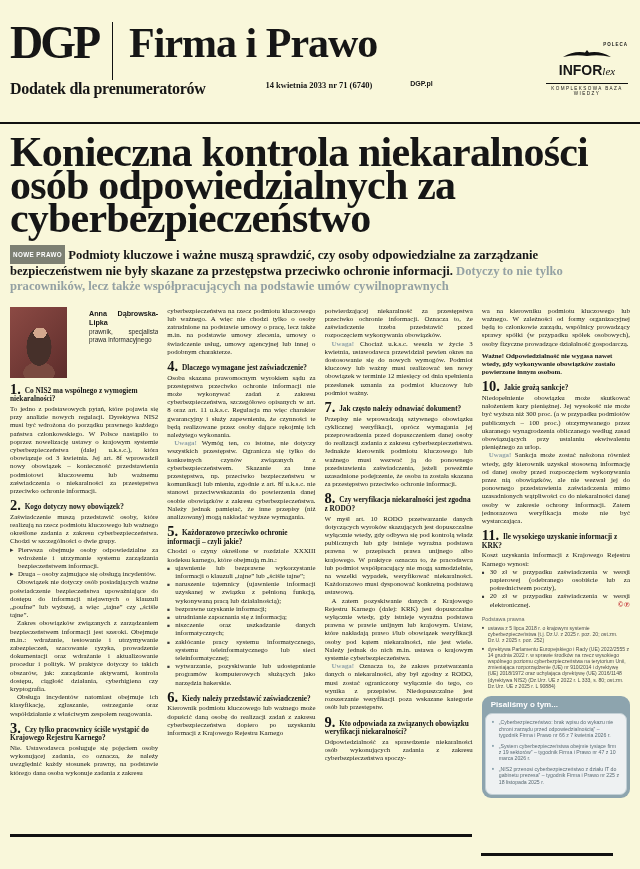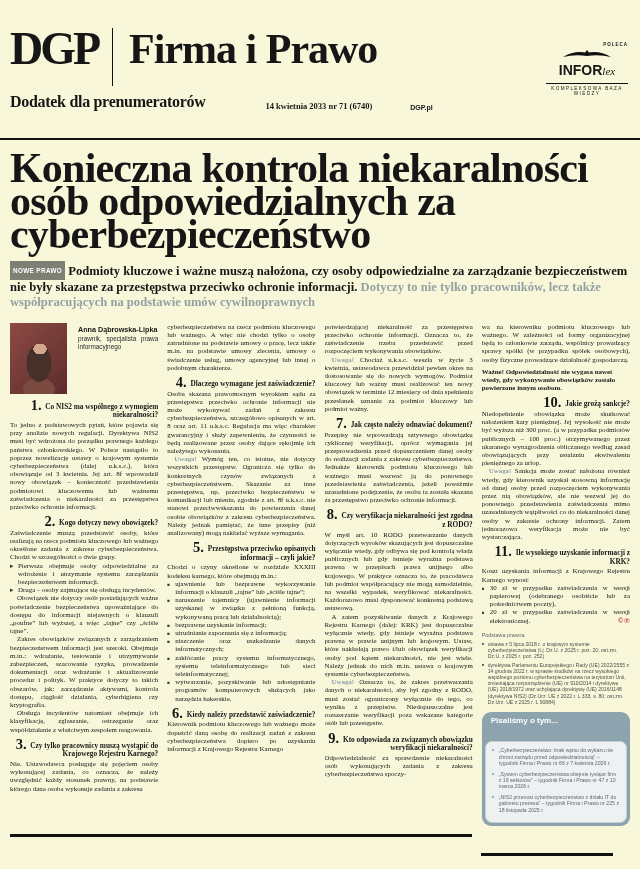--- a/index.html
+++ b/index.html
@@ -1,25 +1,25 @@
 <!DOCTYPE html>
 <html lang="pl"><head>
 <meta charset="utf-8">
 <style>
   html,body{margin:0;padding:0;background:#777;}
   .page{position:relative;width:640px;height:869px;margin:0 auto;background:#f9f7da;
         font-family:"Liberation Serif","DejaVu Serif",serif;color:#161616;overflow:hidden;}
 
   
-  .masthead{position:relative;padding:26px 10px 0 10px;border-bottom:2px solid #111;height:140px;box-sizing:border-box;}
+  .masthead{position:relative;padding:20px 10px 0 10px;border-bottom:2px solid #111;height:124px;box-sizing:border-box;}
   .mast-row1{display:flex;align-items:flex-start;}
   .brand{font-size:46px;font-weight:900;letter-spacing:-3px;line-height:46px;}
   .mast-divider{width:1px;background:#111;height:58px;margin:2px 16px 0 14px;}
   .mast-title{font-size:42px;font-weight:bold;letter-spacing:-1px;line-height:46px;}
-  .mast-row2{display:flex;align-items:flex-end;margin-top:7px;}
+  .mast-row2{display:flex;align-items:flex-start;}
   .edition{font-size:16px;font-weight:bold;letter-spacing:-0.3px;}
   .issue{font-size:8.5px;font-weight:bold;margin-left:60px;}
   .site{font-size:7px;font-weight:bold;margin-left:38px;font-family:"Liberation Sans",sans-serif;}
   .infor-badge{position:absolute;right:12px;top:42px;width:82px;text-align:center;font-family:"Liberation Sans",sans-serif;}
   .poleca{font-size:4.5px;font-weight:bold;letter-spacing:1px;text-align:right;margin-bottom:2px;}
   .eagle{display:block;margin:0 auto;}
   .infor-line{font-weight:900;font-size:14px;letter-spacing:0;line-height:20px;}
   .infor-lex{font-family:"Liberation Serif",serif;font-style:italic;font-weight:normal;font-size:11px;}
   .infor-tagline{font-size:4.6px;letter-spacing:1.4px;margin-top:2px;border-top:1px solid #111;padding-top:2px;}
 
@@ -27,49 +27,49 @@
   .headline{margin:12px 10px 10px 10px;font-size:42px;line-height:33px;font-weight:bold;letter-spacing:-0.8px;}
   .lead{margin:0 10px 8px 10px;font-size:12.6px;line-height:15.6px;font-weight:bold;text-align:left;}
   .lead-tag{display:inline-block;background:#7d8073;color:#fff;font-family:"Liberation Sans",sans-serif;
             font-size:6.3px;font-weight:bold;letter-spacing:0.4px;padding:1.5px 3px;vertical-align:2px;}
   .lead-gray{color:#94a1a3;}
 
   
   .cols{display:flex;gap:9px;padding:4px 10px 0 10px;height:556px;}
   .col{flex:1 1 0;min-width:0;overflow:hidden;font-size:6.9px;line-height:8.2px;text-align:justify;}
 
-  .author{display:flex;gap:11px;margin-bottom:7px;}
+  .author{display:flex;gap:22px;margin-bottom:7px;}
   .author-photo{width:57px;height:71px;flex:0 0 57px;
     background:
       radial-gradient(ellipse 11px 9px at 30px 26px,#d3a88e 60%,rgba(0,0,0,0) 61%),
       radial-gradient(ellipse 20px 30px at 29px 40px,#46302a 62%,rgba(0,0,0,0) 63%),
       radial-gradient(ellipse 26px 18px at 29px 66px,#7a4a40 60%,rgba(0,0,0,0) 61%),
       linear-gradient(135deg,#8c4a44,#5d2d2b);}
   .author-meta{font-family:"Liberation Sans",sans-serif;padding-top:2px;}
   .author-name{font-size:7.2px;font-weight:bold;line-height:9px;}
   .author-role{font-size:6.4px;line-height:8px;color:#2a2a2a;margin-top:1px;}
 
-  .qhead{margin:6px 0 1px 0;font-weight:bold;font-size:7.3px;line-height:8.6px;text-align:right;}
+  .qhead{margin:6px 0 1px 0;font-weight:bold;font-size:7.3px;line-height:8.6px;text-align:left;}
   .qnum{font-size:14.5px;letter-spacing:0;margin-right:2px;vertical-align:-1px;}
   .para{margin:0;}
   .ind{text-indent:7px;}
   .note-label{color:#8fa0a8;font-weight:bold;}
   .wazne{margin:4px 0;font-weight:bold;text-align:left;}
   .bullet{position:relative;padding-left:8px;}
   .bullet .mk{position:absolute;left:0;top:0;color:#3a3a3a;}
   .bullet .mk.sq{font-size:4.6px;top:1px;}
   .endmark{color:#c1272d;font-weight:bold;font-size:7.5px;letter-spacing:0.5px;float:right;}
 
   .basis-label{margin-top:6px;font-family:"Liberation Sans",sans-serif;font-size:5.4px;color:#666;text-align:left;}
   .basis-item{position:relative;padding-left:6px;margin-top:2px;font-family:"Liberation Sans",sans-serif;
               font-size:5.1px;line-height:6.2px;color:#4c4c4c;text-align:left;}
   .basis-item .mk{position:absolute;left:0;top:0;font-size:3.8px;color:#4c4c4c;}
 
   .related-box{margin-top:7px;background:#8da4ae;border-radius:9px;padding:3px;}
-  .related-header{color:#fff;font-family:"Liberation Sans",sans-serif;font-weight:bold;font-size:8px;padding:2px 6px 16px 6px;text-align:left;}
+  .related-header{color:#fff;font-family:"Liberation Sans",sans-serif;font-weight:bold;font-size:8px;padding:2px 6px 4px 6px;text-align:left;}
   .related-body{background:#eef1f2;border-radius:7px;padding:5px 6px;border:1px solid #c2cfd5;}
   .related-item{position:relative;padding-left:7px;margin-bottom:4px;font-family:"Liberation Sans",sans-serif;
                 font-size:5.2px;line-height:6.4px;color:#5a6a72;text-align:left;}
   .related-item .mk{position:absolute;left:0;top:0;font-size:3.8px;color:#8da4ae;}
 
   .rule-bl{position:absolute;left:10px;top:834px;width:462px;height:3px;background:#111;}
   .rule-br{position:absolute;left:481px;top:853px;width:132px;height:3px;background:#111;}
 </style>
 </head>
 <body>
@@ -97,21 +97,21 @@
         <span>INFOR</span><span class="infor-lex">lex</span>
       </div>
       <div class="infor-tagline">KOMPLEKSOWA BAZA WIEDZY</div>
     </div>
   </div>
 
   <h1 class="headline">Konieczna kontrola niekaralności osób odpowiedzialnych za cyberbezpieczeństwo</h1>
 
   <p class="lead">
     <span class="lead-tag">NOWE PRAWO</span>
-    <span>Podmioty kluczowe i ważne muszą nałożona, czy osoby odpowiedzialne za zarządzanie bezpieczeństwem nie były skazane za przestępstwa przeciwko ochronie informacji.</span>
+    <span>Podmioty kluczowe i ważne muszą sprawdzić, czy osoby odpowiedzialne za zarządzanie bezpieczeństwem nie były skazane za przestępstwa przeciwko ochronie informacji.</span>
     <span class="lead-gray">Dotyczy to nie tylko pracowników, lecz także współpracujących na podstawie umów cywilnoprawnych</span>
   </p>
 
   <div class="cols">
     <div class="col">
       <div class="author">
         <div class="author-photo"></div>
         <div class="author-meta">
           <div class="author-name">Anna Dąbrowska-Lipka</div>
           <div class="author-role">prawnik, specjalista prawa informacyjnego</div>
@@ -119,29 +119,29 @@
       </div>
     <div class="qhead"><span class="qnum">1.</span><span> Co NIS2 ma wspólnego z wymogiem niekaralności?</span></div>
         <p class="para">To jedno z podstawowych pytań, które pojawia się przy analizie nowych regulacji. Dyrektywa NIS2 musi być wdrożona do porządku prawnego każdego państwa członkowskiego. W Polsce nastąpiło to poprzez nowelizację ustawy o krajowym systemie cyberbezpieczeństwa (dalej u.k.s.c.), która obowiązuje od 3 kwietnia. Jej art. 8f wprowadził nowy obowiązek – konieczność przedstawienia podmiotowi kluczowemu lub ważnemu zaświadczenia o niekaralności za przestępstwa przeciwko ochronie informacji.</p>
         <div class="qhead"><span class="qnum">2.</span><span> Kogo dotyczy nowy obowiązek?</span></div>
         <p class="para">Zaświadczenie muszą przedstawić osoby, które realizują na rzecz podmiotu kluczowego lub ważnego określone zadania z zakresu cyberbezpieczeństwa. Chodzi w szczególności o dwie grupy.</p>
         <div class="bullet"><span class="mk">▸</span>Pierwsza obejmuje osoby odpowiedzialne za wdrożenie i utrzymanie systemu zarządzania bezpieczeństwem informacji.</div>
         <div class="bullet"><span class="mk">▸</span>Druga – osoby zajmujące się obsługą incydentów.</div>
         <p class="para ind">Obowiązek nie dotyczy osób posiadających ważne poświadczenie bezpieczeństwa upoważniające do dostępu do informacji niejawnych o klauzuli „poufne” lub wyższej, a więc „tajne” czy „ściśle tajne”.</p>
         <p class="para ind">Zakres obowiązków związanych z zarządzaniem bezpieczeństwem informacji jest szeroki. Obejmuje m.in.: wdrażanie, testowanie i utrzymywanie zabezpieczeń, szacowanie ryzyka, prowadzenie dokumentacji oraz wdrażanie i aktualizowanie procedur i polityk. W praktyce dotyczy to takich obszarów, jak: zarządzanie aktywami, kontrola dostępu, ciągłość działania, cyberhigiena czy kryptografia.</p>
         <p class="para ind">Obsługa incydentów natomiast obejmuje ich klasyfikację, zgłaszanie, ostrzeganie oraz współdziałanie z właściwym zespołem reagowania.</p>
-        <div class="qhead"><span class="qnum">3.</span><span> Czy tylko pracownicy muszą wystąpić do Krajowego Rejestru Karnego?</span></div>
+        <div class="qhead"><span class="qnum">3.</span><span> Czy tylko pracownicy ściśle wystąpić do Krajowego Rejestru Karnego?</span></div>
         <p class="para">Nie. Ustawodawca posługuje się pojęciem osoby wykonującej zadania, co oznacza, że należy uwzględnić każdy stosunek prawny, na podstawie którego dana osoba wykonuje zadania z zakresu</p>
       </div>
     <div class="col">
         <p class="para">cyberbezpieczeństwa na rzecz podmiotu kluczowego lub ważnego. A więc nie chodzi tylko o osoby zatrudnione na podstawie umowy o pracę, lecz także m.in. na podstawie umowy zlecenia, umowy o świadczenie usług, umowy agencyjnej lub innej o podobnym charakterze.</p>
         <div class="qhead"><span class="qnum">4.</span><span> Dlaczego wymagane jest zaświadczenie?</span></div>
         <p class="para">Osoba skazana prawomocnym wyrokiem sądu za przestępstwa przeciwko ochronie informacji nie może wykonywać zadań z zakresu cyberbezpieczeństwa, szczegółowo opisanych w art. 8 oraz art. 11 u.k.s.c. Regulacja ma więc charakter gwarancyjny i służy zapewnieniu, że czynności te będą realizowane przez osoby dające rękojmię ich należytego wykonania.</p>
         <p class="para ind"><span class="note-label">Uwaga!</span> Wymóg ten, co istotne, nie dotyczy wszystkich przestępstw. Ogranicza się tylko do konkretnych czynów związanych z cyberbezpieczeństwem. Skazanie za inne przestępstwa, np. przeciwko bezpieczeństwu w komunikacji lub mieniu, zgodnie z art. 8f u.k.s.c. nie stanowi przeciwwskazania do powierzenia danej osobie obowiązków z zakresu cyberbezpieczeństwa. Należy jednak pamiętać, że inne przepisy (niż analizowany) mogą nakładać wyższe wymagania.</p>
-        <div class="qhead"><span class="qnum">5.</span><span> Przestępstwa przeciwko opisanych informacji – czyli jakie?</span></div>
+        <div class="qhead"><span class="qnum">5.</span><span> Każdorazowo przeciwko ochronie informacji – czyli jakie?</span></div>
         <p class="para">Chodzi o czyny określone w rozdziale XXXIII kodeksu karnego, które obejmują m.in.:</p>
         <div class="bullet"><span class="mk sq">■</span>ujawnienie lub bezprawne wykorzystanie informacji o klauzuli „tajne” lub „ściśle tajne”;</div>
         <div class="bullet"><span class="mk sq">■</span>naruszenie tajemnicy (ujawnienie informacji uzyskanej w związku z pełnioną funkcją, wykonywaną pracą lub działalnością);</div>
         <div class="bullet"><span class="mk sq">■</span>bezprawne uzyskanie informacji;</div>
         <div class="bullet"><span class="mk sq">■</span>utrudnianie zapoznania się z informacją;</div>
         <div class="bullet"><span class="mk sq">■</span>niszczenie oraz uszkadzanie danych informatycznych;</div>
         <div class="bullet"><span class="mk sq">■</span>zakłócanie pracy systemu informatycznego, systemu teleinformatycznego lub sieci teleinformatycznej;</div>
         <div class="bullet"><span class="mk sq">■</span>wytwarzanie, pozyskiwanie lub udostępnianie programów komputerowych służących jako narzędzia hakerskie.</div>
         <div class="qhead"><span class="qnum">6.</span><span> Kiedy należy przedstawić zaświadczenie?</span></div>
         <p class="para">Kierownik podmiotu kluczowego lub ważnego może dopuścić daną osobę do realizacji zadań z zakresu cyberbezpieczeństwa dopiero po uzyskaniu informacji z Krajowego Rejestru Karnego</p>

